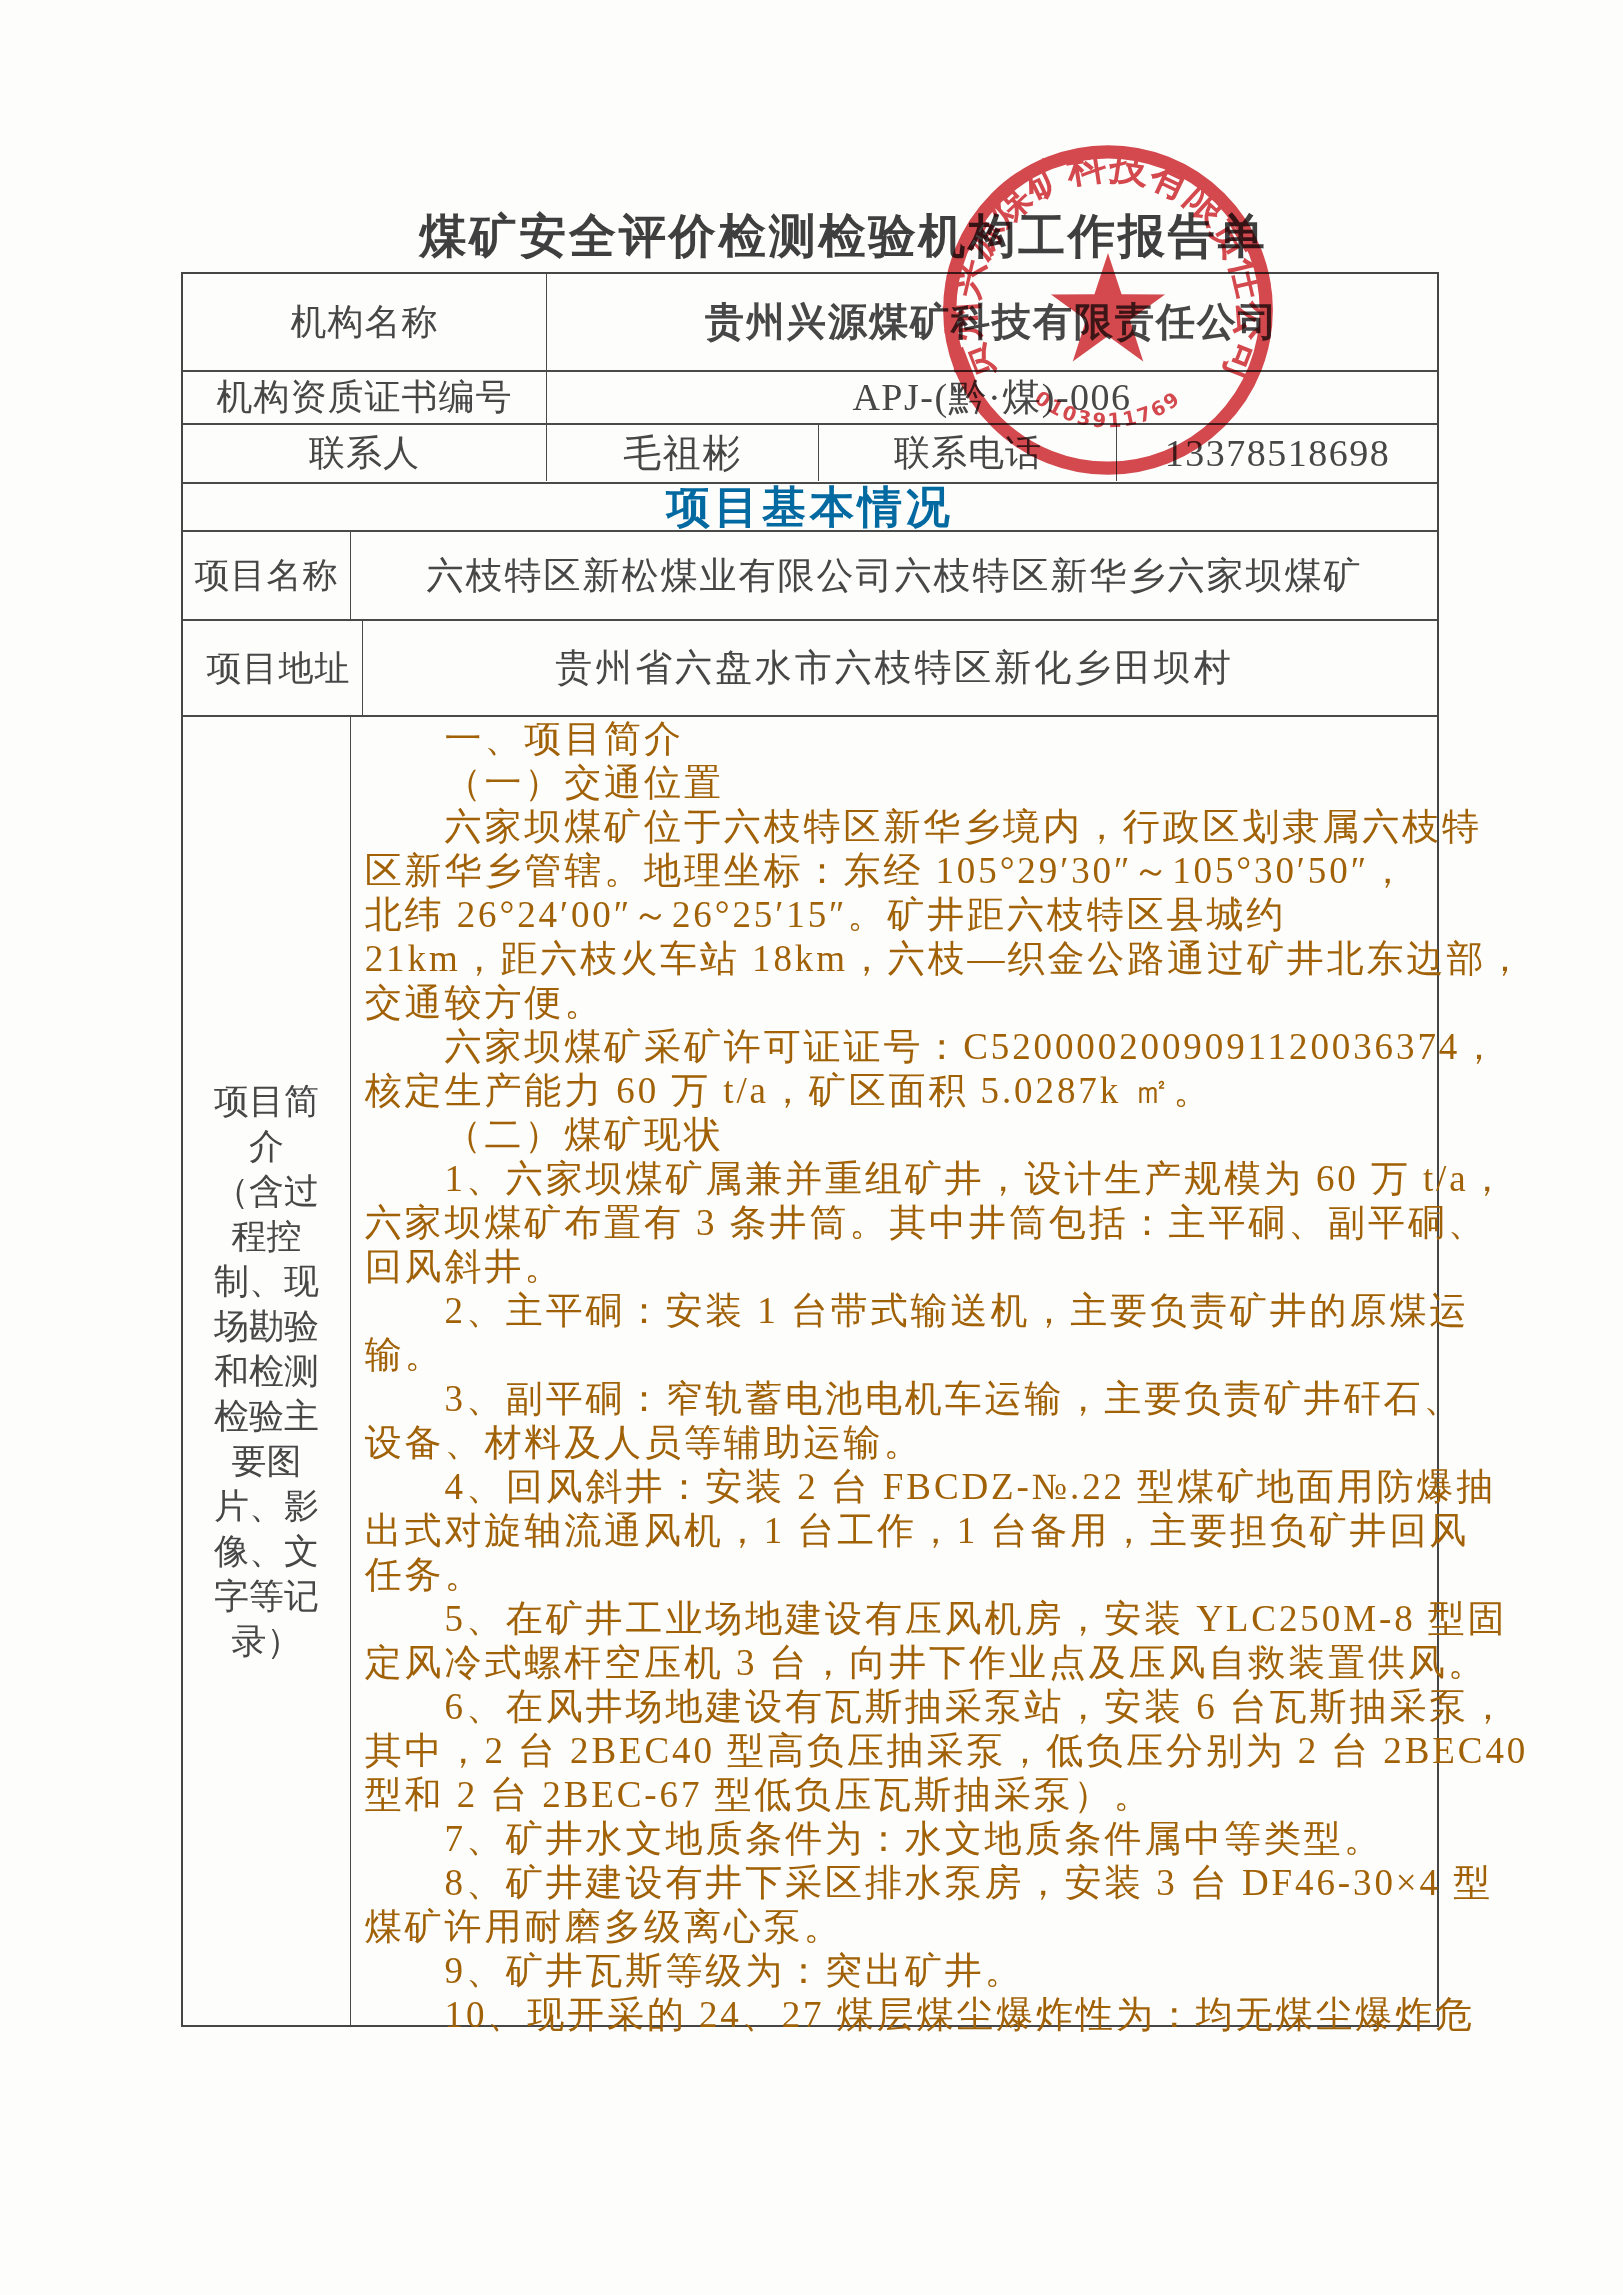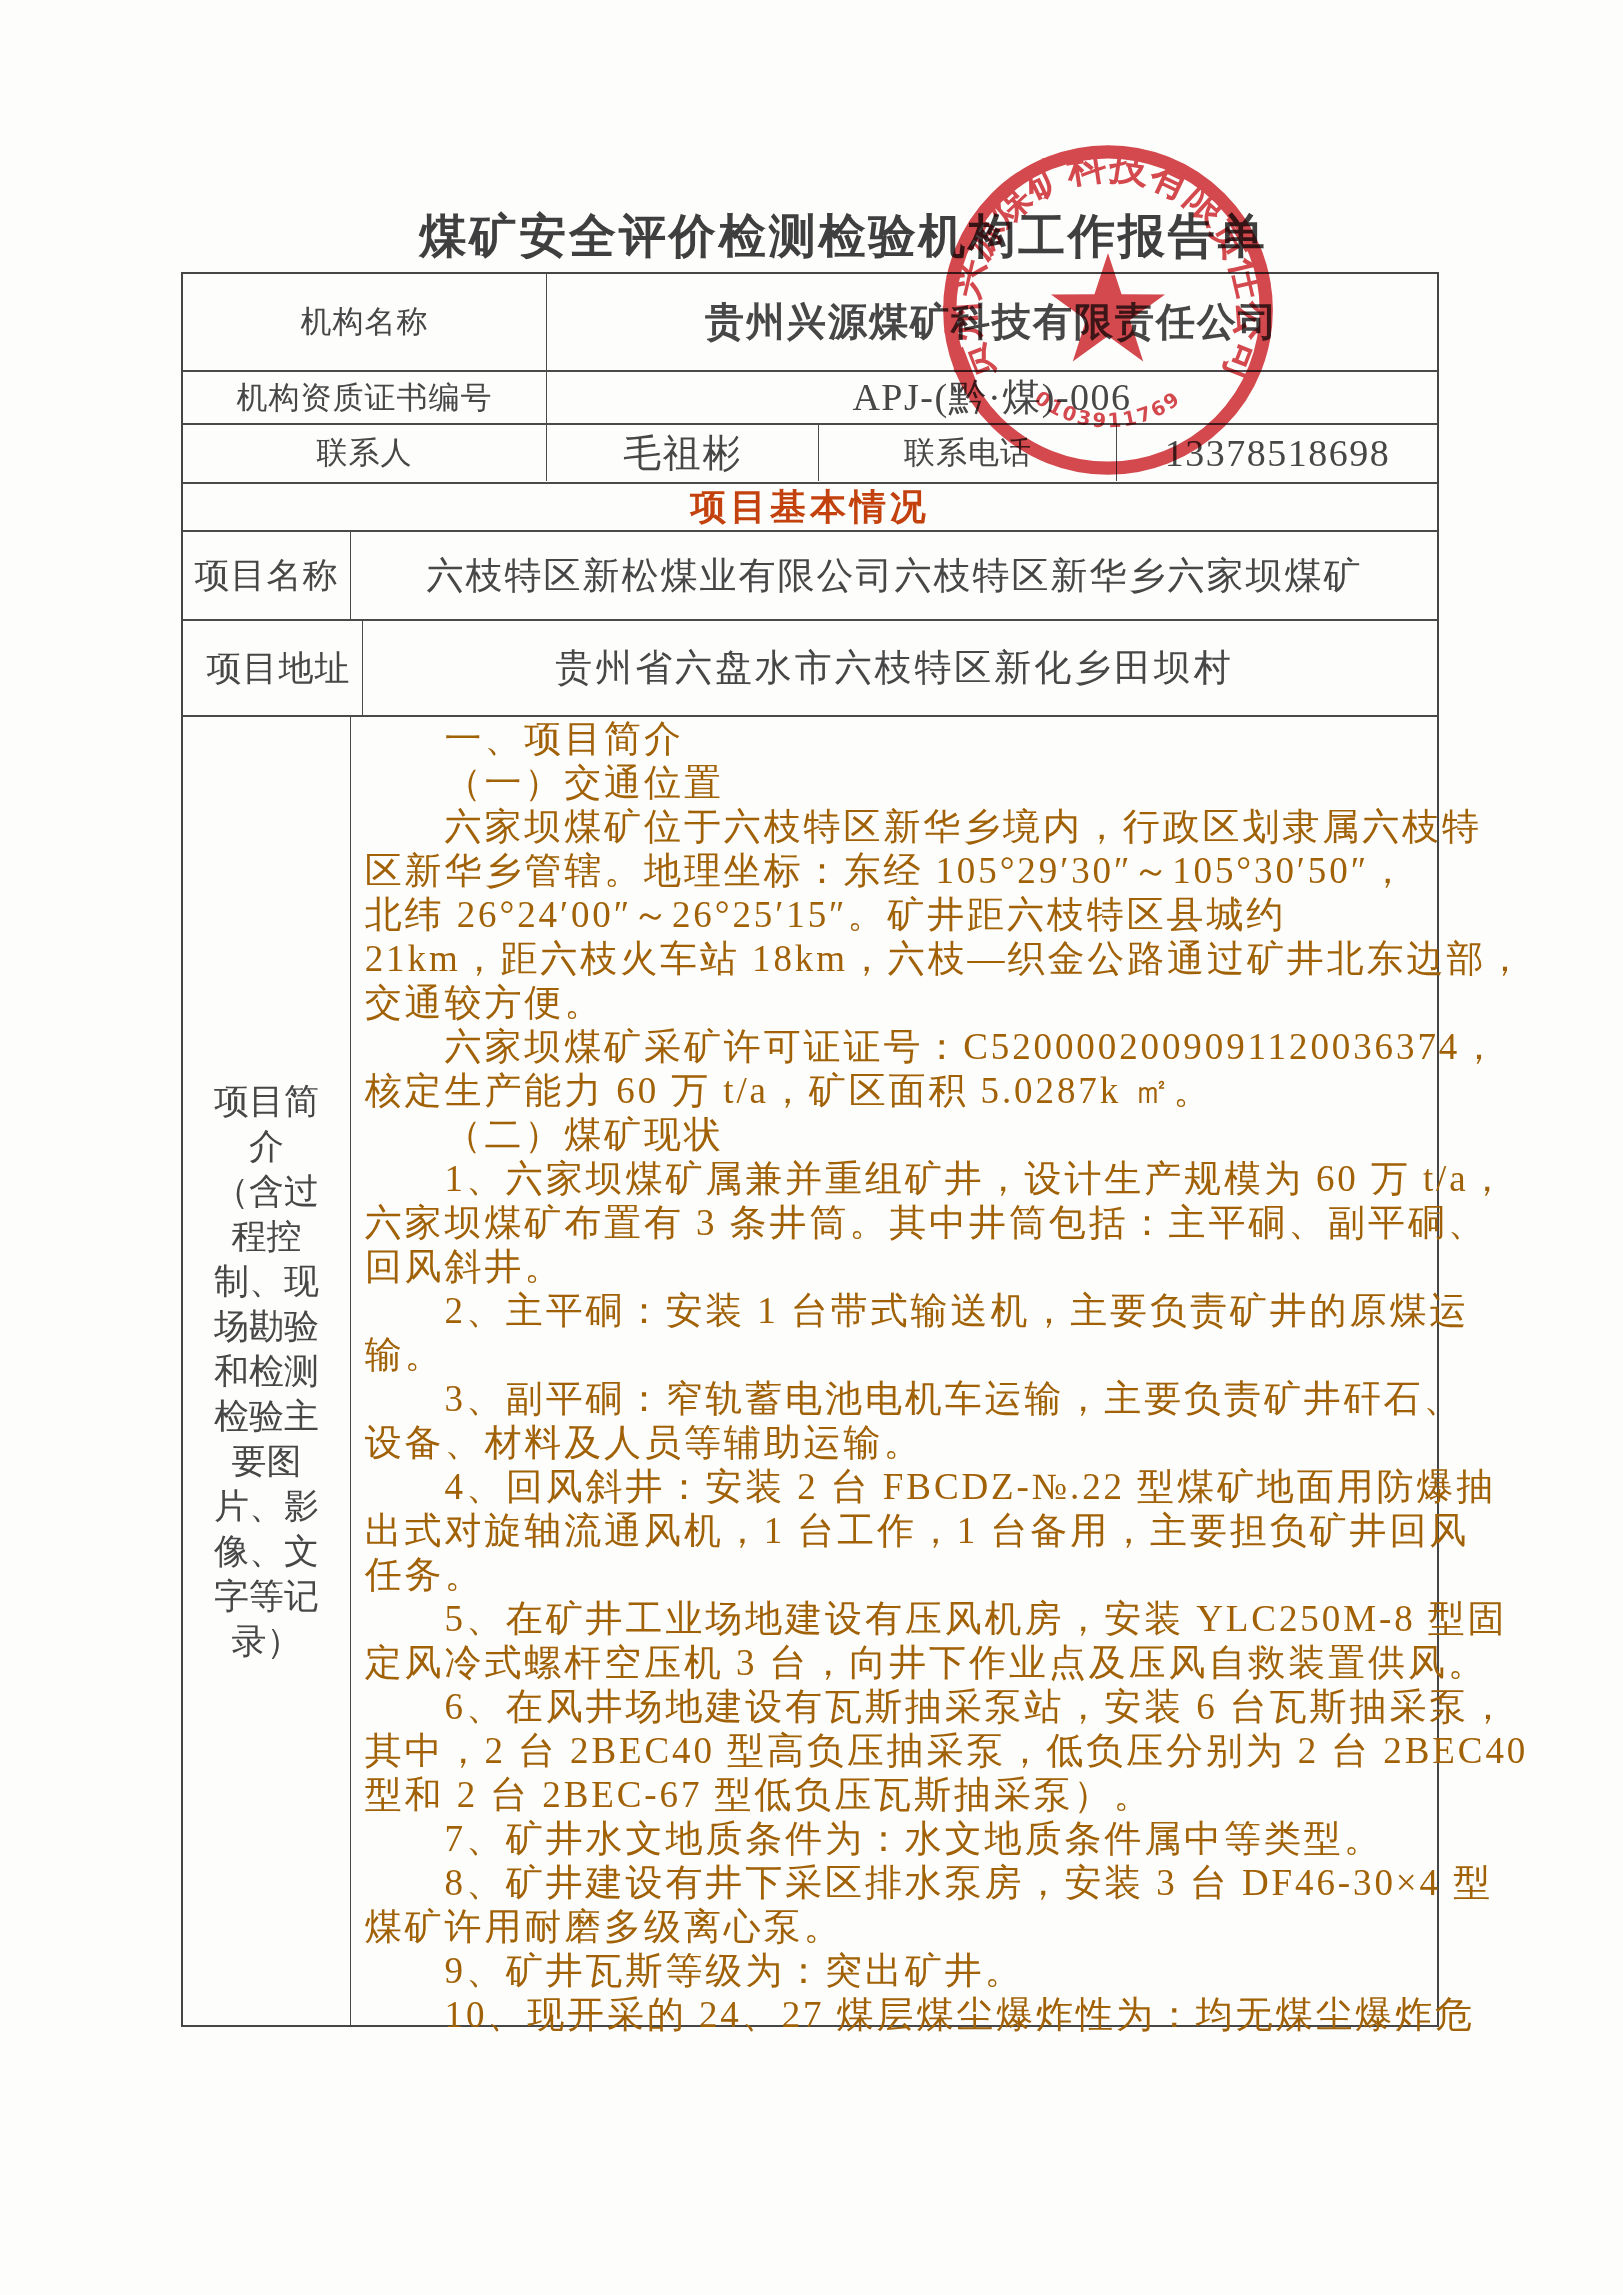--- a/index.html
+++ b/index.html
@@ -33,26 +33,26 @@
     box-sizing:content-box;
   }
   .trow{position:absolute;left:0;width:1254px;box-sizing:border-box;}
   .trow.bline{border-top:2px solid #4a4a4a;}
   .cell{
     position:absolute;top:0;bottom:0;box-sizing:border-box;
     display:flex;align-items:center;justify-content:center;
     overflow:hidden;
   }
   .cell.vline{border-right:1.5px solid #4a4a4a;}
-  .lbl{font-size:31px;letter-spacing:1px;}
+  .lbl{font-size:36px;letter-spacing:1px;}
   .val-bold{font-weight:bold;font-size:39px;letter-spacing:2px;}
   .val{font-size:38px;letter-spacing:1.5px;}
   .section-hdr{
     font-family:"DejaVu Sans","Liberation Sans",sans-serif;
-    font-weight:bold;font-size:36px;letter-spacing:3.9px;color:#c2410c;
+    font-weight:bold;font-size:44px;letter-spacing:3.9px;color:#0369a1;
   }
   .two-line{
     display:flex;flex-direction:row;align-items:center;justify-content:center;
     text-align:center;font-size:35px;line-height:43px;letter-spacing:1px;
   }
   .name-lines{font-size:37px;line-height:45px;letter-spacing:2px;}
   .addr-line{font-size:37px;letter-spacing:2.9px;}
   
   .intro-label{
     display:flex;flex-direction:column;align-items:center;justify-content:center;

